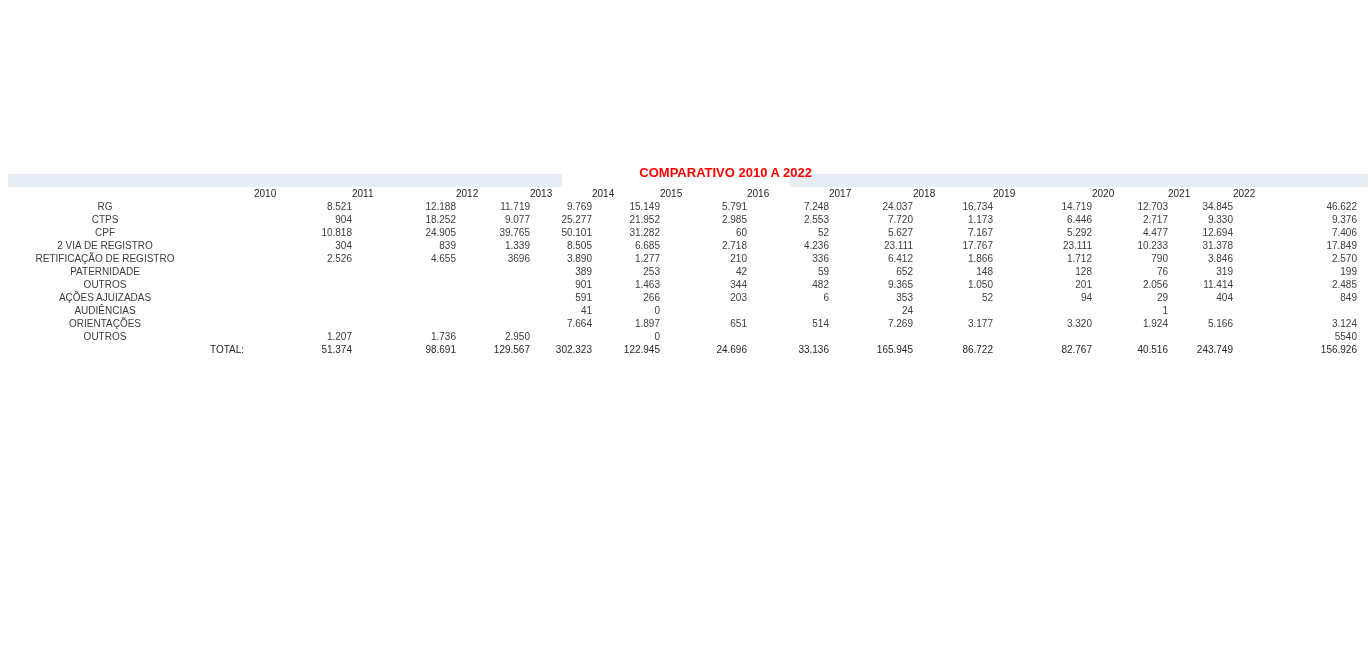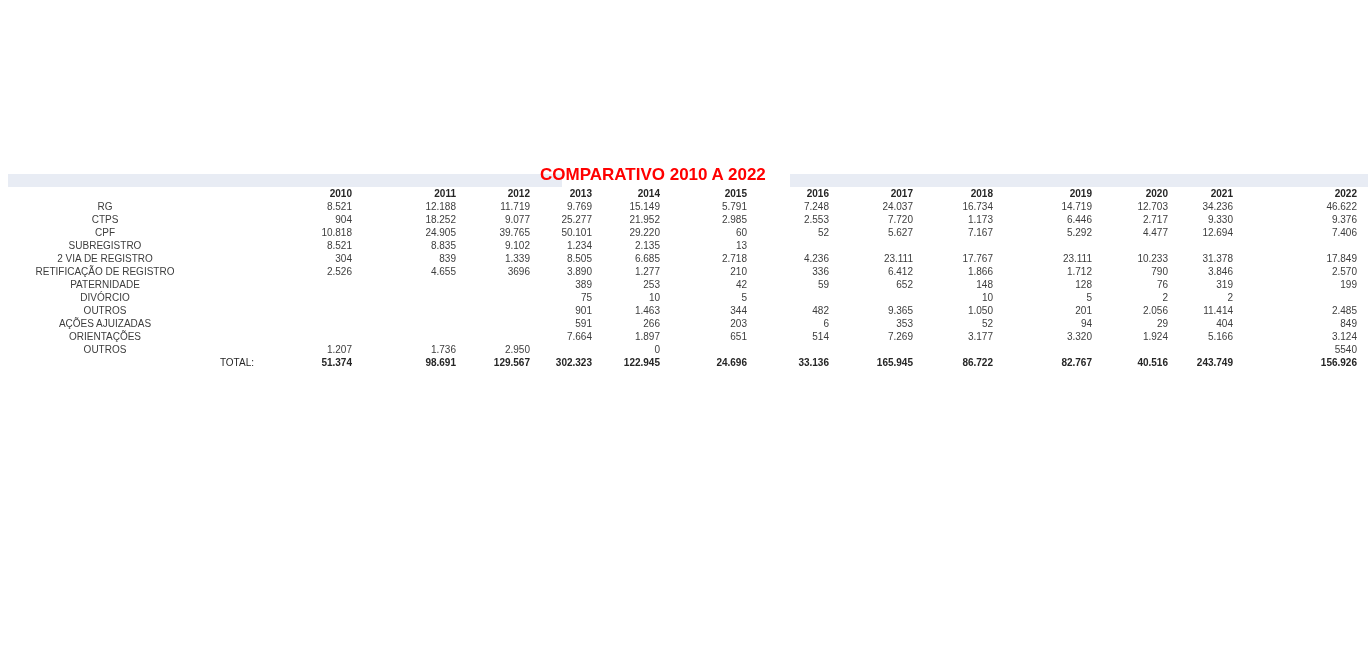--- a/index.html
+++ b/index.html
@@ -8,37 +8,37 @@
     background: #ffffff;
     position: relative;
     overflow: hidden;
     font-family: "Liberation Sans", sans-serif;
   }
   .band { position: absolute; top: 174px; height: 13px; background: #e8ecf4; }
   .band-left  { left: 8px;   width: 554px; }
   .band-right { left: 790px; width: 578px; }
   .title {
     position: absolute; top: 165px; left: 540px; width: 272px;
-    text-align: left; font-weight: bold; font-size: 17px;
+    text-align: right; font-weight: bold; font-size: 13px;
     color: #ff0000; white-space: nowrap;
   }
   table.grid {
     position: absolute; top: 187px; left: 0;
     border-collapse: collapse; table-layout: fixed;
     width: 1357px; font-size: 10px; color: #3d3d3d;
   }
   .grid th, .grid td {
     padding: 0; height: 13px; line-height: 13px;
     white-space: nowrap; overflow: hidden; font-weight: normal;
   }
-  .grid thead th.year { font-weight: bold; text-align: right; color: #262626; }
+  .grid thead th.year { font-weight: normal; text-align: left; color: #262626; }
   .label-cell { text-align: center; padding-left: 8px; }
   .num { text-align: right; padding-right: 4px; }
-  .total-label { font-weight: bold; text-align: right; color: #262626; padding-right: 2px; }
-  .total-row td.num { font-weight: bold; color: #262626; }
+  .total-label { font-weight: bold; text-align: left; color: #262626; padding-right: 2px; }
+  .total-row td.num { font-weight: normal; color: #262626; }
 </style>
 </head>
 <body>
 
 <div class="band band-left" style="background: rgb(232, 236, 244);"></div>
 <div class="band band-right" style="background: rgb(232, 236, 244);"></div>
 
 <div class="title" style="color: rgb(255, 0, 0);">COMPARATIVO 2010 A 2022</div>
 
 <table class="grid" id="grid">
@@ -86,21 +86,21 @@
         <td class="num">12.188</td>
         <td class="num">11.719</td>
         <td class="num">9.769</td>
         <td class="num">15.149</td>
         <td class="num">5.791</td>
         <td class="num">7.248</td>
         <td class="num">24.037</td>
         <td class="num">16.734</td>
         <td class="num">14.719</td>
         <td class="num">12.703</td>
-        <td class="num">34.236</td>
+        <td class="num">34.845</td>
         <td class="num">46.622</td>
       </tr>
       <tr>
         <td class="label-cell">CTPS</td>
         <td></td>
         <td class="num">904</td>
         <td class="num">18.252</td>
         <td class="num">9.077</td>
         <td class="num">25.277</td>
         <td class="num">21.952</td>
@@ -113,46 +113,29 @@
         <td class="num">9.330</td>
         <td class="num">9.376</td>
       </tr>
       <tr>
         <td class="label-cell">CPF</td>
         <td></td>
         <td class="num">10.818</td>
         <td class="num">24.905</td>
         <td class="num">39.765</td>
         <td class="num">50.101</td>
-        <td class="num">29.220</td>
+        <td class="num">31.282</td>
         <td class="num">60</td>
         <td class="num">52</td>
         <td class="num">5.627</td>
         <td class="num">7.167</td>
         <td class="num">5.292</td>
         <td class="num">4.477</td>
         <td class="num">12.694</td>
         <td class="num">7.406</td>
-      </tr>
-      <tr>
-        <td class="label-cell">SUBREGISTRO</td>
-        <td></td>
-        <td class="num">8.521</td>
-        <td class="num">8.835</td>
-        <td class="num">9.102</td>
-        <td class="num">1.234</td>
-        <td class="num">2.135</td>
-        <td class="num">13</td>
-        <td class="num"></td>
-        <td class="num"></td>
-        <td class="num"></td>
-        <td class="num"></td>
-        <td class="num"></td>
-        <td class="num"></td>
-        <td class="num"></td>
       </tr>
       <tr>
         <td class="label-cell">2 VIA DE REGISTRO</td>
         <td></td>
         <td class="num">304</td>
         <td class="num">839</td>
         <td class="num">1.339</td>
         <td class="num">8.505</td>
         <td class="num">6.685</td>
         <td class="num">2.718</td>
@@ -192,37 +175,20 @@
         <td class="num">42</td>
         <td class="num">59</td>
         <td class="num">652</td>
         <td class="num">148</td>
         <td class="num">128</td>
         <td class="num">76</td>
         <td class="num">319</td>
         <td class="num">199</td>
       </tr>
       <tr>
-        <td class="label-cell">DIVÓRCIO</td>
-        <td></td>
-        <td class="num"></td>
-        <td class="num"></td>
-        <td class="num"></td>
-        <td class="num">75</td>
-        <td class="num">10</td>
-        <td class="num">5</td>
-        <td class="num"></td>
-        <td class="num"></td>
-        <td class="num">10</td>
-        <td class="num">5</td>
-        <td class="num">2</td>
-        <td class="num">2</td>
-        <td class="num"></td>
-      </tr>
-      <tr>
         <td class="label-cell">OUTROS</td>
         <td></td>
         <td class="num"></td>
         <td class="num"></td>
         <td class="num"></td>
         <td class="num">901</td>
         <td class="num">1.463</td>
         <td class="num">344</td>
         <td class="num">482</td>
         <td class="num">9.365</td>
@@ -241,20 +207,37 @@
         <td class="num">591</td>
         <td class="num">266</td>
         <td class="num">203</td>
         <td class="num">6</td>
         <td class="num">353</td>
         <td class="num">52</td>
         <td class="num">94</td>
         <td class="num">29</td>
         <td class="num">404</td>
         <td class="num">849</td>
+      </tr>
+      <tr>
+        <td class="label-cell">AUDIÊNCIAS</td>
+        <td></td>
+        <td class="num"></td>
+        <td class="num"></td>
+        <td class="num"></td>
+        <td class="num">41</td>
+        <td class="num">0</td>
+        <td class="num"></td>
+        <td class="num"></td>
+        <td class="num">24</td>
+        <td class="num"></td>
+        <td class="num"></td>
+        <td class="num">1</td>
+        <td class="num"></td>
+        <td class="num"></td>
       </tr>
       <tr>
         <td class="label-cell">ORIENTAÇÕES</td>
         <td></td>
         <td class="num"></td>
         <td class="num"></td>
         <td class="num"></td>
         <td class="num">7.664</td>
         <td class="num">1.897</td>
         <td class="num">651</td>

